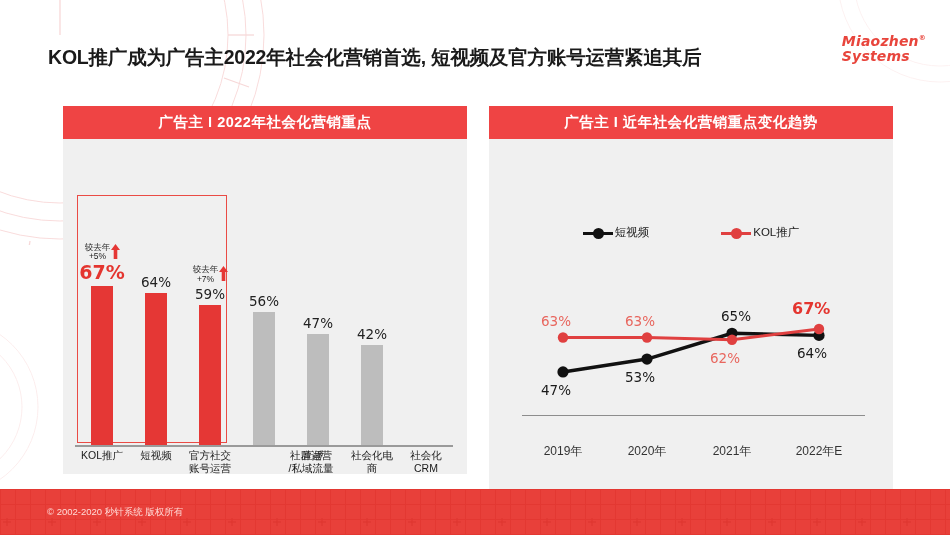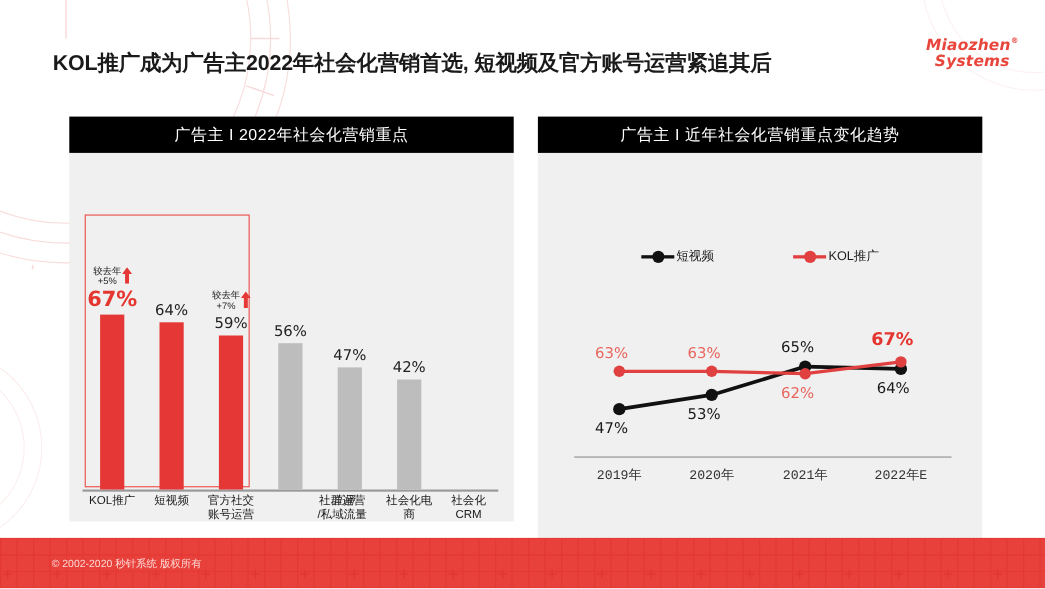--- a/index.html
+++ b/index.html
@@ -21,36 +21,36 @@
   
   .title{
     position:absolute;left:48px;top:44px;
     font-size:19.5px;font-weight:bold;color:#1a1a1a;
     letter-spacing:-0.2px;white-space:nowrap;
   }
 
   
   .logo{
     position:absolute;right:24px;top:34px;
-    text-align:center;color:#e8453c;
+    color:#e8453c;
     font-family:"DejaVu Sans",sans-serif;
     line-height:1.05;
   }
   .logo .l1{font-size:14px;font-style:italic;font-weight:bold;letter-spacing:.2px;}
   .logo .l1 sup{font-size:7px;vertical-align:super;}
   .logo .l2{font-size:14px;font-style:italic;font-weight:bold;letter-spacing:.2px;}
 
   
   .panel{position:absolute;background:#f0f0f0;}
   .panel-left{left:63px;top:106px;width:404px;height:368px;}
   .panel-right{left:489px;top:106px;width:404px;height:411px;}
   .panel-head{
-    height:33px;background:#000000;color:#fff;
+    height:33px;background:#ef4444;color:#fff;
     display:flex;align-items:center;justify-content:center;
-    font-size:14.5px;font-weight:normal;letter-spacing:.5px;
+    font-size:14.5px;font-weight:bold;letter-spacing:.5px;
   }
   .panel-body{position:relative;width:100%;height:335px;}
 
   
   .bar-area{position:absolute;left:0;top:0;right:0;bottom:0;}
   .highlight-box{
     position:absolute;left:14px;top:56px;width:150px;height:248px;
     border:1.3px solid #ea4b45;box-sizing:border-box;background:transparent;
   }
   .baseline{
@@ -93,22 +93,22 @@
   .lc-svg{position:absolute;left:0;top:0;}
   .pt-lab{
     position:absolute;font-size:13.5px;font-family:"DejaVu Sans",sans-serif;
     white-space:nowrap;
   }
   .pt-lab.red{color:#e8665e;}
   .pt-lab.red.bold{color:#e4352f;font-weight:bold;font-size:16px;}
   .pt-lab.black{color:#1a1a1a;}
   .axis-line{position:absolute;left:33px;right:28px;top:276px;height:1.4px;background:#8d8d8d;}
   .x-lab{
-    position:absolute;top:284px;width:80px;text-align:center;
-    font-size:12px;color:#333;font-family:Liberation Mono, monospace;
+    position:absolute;top:304px;width:80px;text-align:center;
+    font-size:12px;color:#333;font-family:Liberation Sans, sans-serif;
   }
 
   
   .footer{
     position:absolute;left:0;right:0;bottom:0;height:46px;background:#e8403a;
     overflow:hidden;
   }
   .footer-grid{position:absolute;inset:0;opacity:.55;}
   .footer-inner{position:relative;display:flex;align-items:center;height:100%;padding-left:47px;gap:18px;}
   .copyright{font-size:9.5px;color:#ffd9d6;white-space:nowrap;}
@@ -268,21 +268,21 @@
             <circle cx="243" cy="194.25" r="5.6" fill="#111111"></circle>
             <circle cx="330" cy="196.4" r="5.6" fill="#111111"></circle>
             <circle cx="74" cy="198.55" r="5.2" fill="#e04040"></circle>
             <circle cx="158" cy="198.55" r="5.2" fill="#e04040"></circle>
             <circle cx="243" cy="200.7" r="5.2" fill="#e04040"></circle>
             <circle cx="330" cy="189.95" r="5.2" fill="#e04040"></circle>
           </svg>
         <div id="line-labels-host">
             <div class="pt-lab black" style="left: 52px; top: 242.95px;">47%</div>
             <div class="pt-lab black" style="left: 136px; top: 230.05px;">53%</div>
-            <div class="pt-lab black" style="left: 221px; top: 169.25px;">65%</div>
+            <div class="pt-lab black" style="left: 232px; top: 169.25px;">65%</div>
             <div class="pt-lab black" style="left: 308px; top: 206.4px;">64%</div>
             <div class="pt-lab red" style="left: 52px; top: 173.55px;">63%</div>
             <div class="pt-lab red" style="left: 136px; top: 173.55px;">63%</div>
             <div class="pt-lab red" style="left: 221px; top: 210.7px;">62%</div>
             <div class="pt-lab red bold" style="left: 303px; top: 159.95px;">67%</div>
           </div>
 
         <div class="axis-line"></div>
         <div id="line-xlabels-host">
             <div class="x-lab" style="left: 34px;">2019年</div>

